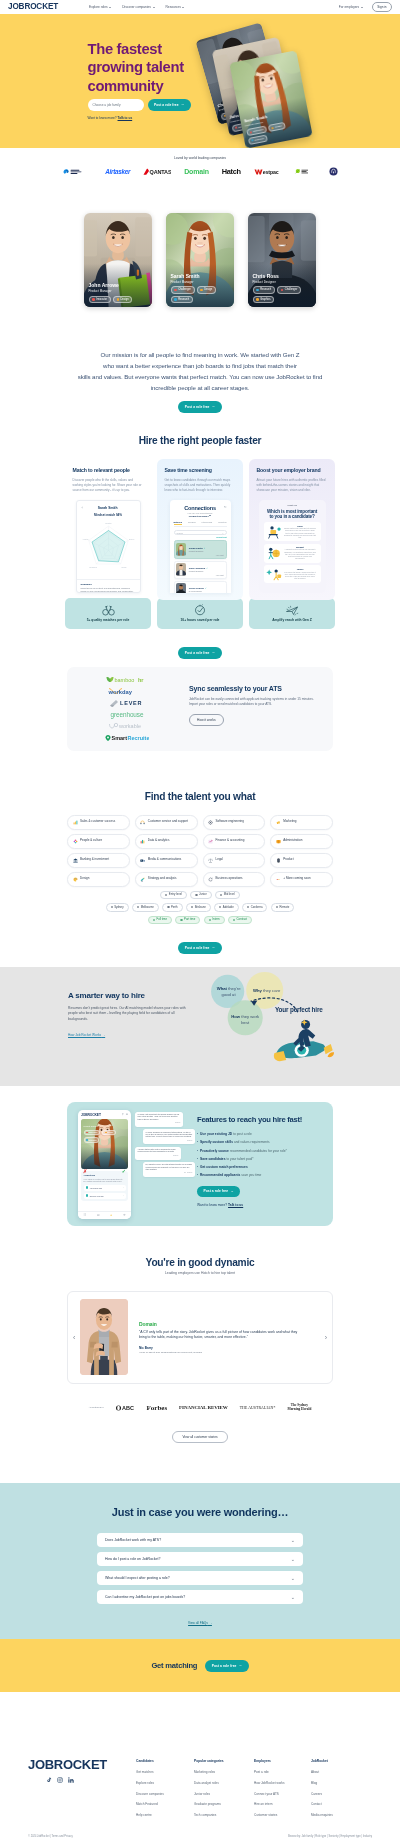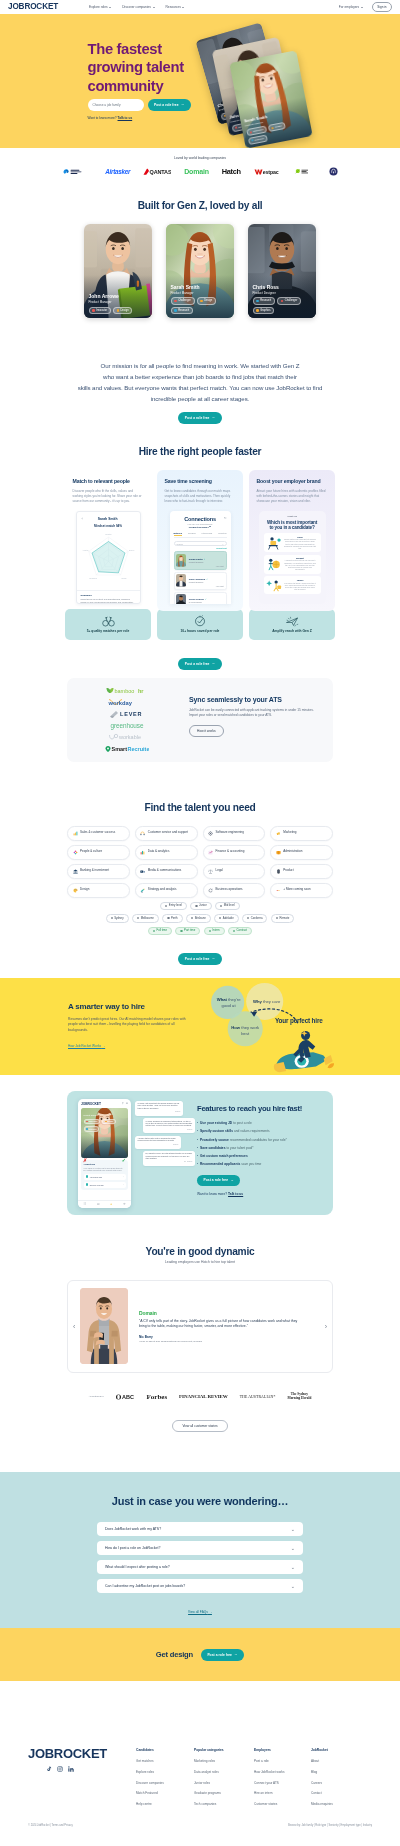--- a/index.html
+++ b/index.html
@@ -102,21 +102,21 @@
   .catgrid{display:grid;grid-template-columns:repeat(4,1fr);gap:4px 5px;padding:0 67px;margin-top:13px}
   .cat{background:#fff;border:0.45px solid #e7eaef;border-radius:8px;height:15px;display:flex;align-items:center;gap:2.6px;padding:0 4.5px;font-size:3px;color:#2e3c50;box-shadow:0 0.5px 1.5px rgba(16,53,94,.045);line-height:1.25}
   .cat .ic{flex:none;display:flex;align-items:center}
   .cat .ic svg{display:block}
   .pillrow{display:flex;justify-content:center;gap:3.5px;margin-top:4px;flex-wrap:wrap;padding:0 40px}
   .pill{border:0.45px solid #d6dce4;border-radius:8px;font-size:2.8px;padding:1.6px 4px;display:flex;align-items:center;gap:1.4px;color:#3a4757;background:#fff;line-height:1.2}
   .pill.tealtext{color:#1d8f53;background:#eaf7ee;border-color:#bfe3cb}
   .dot{width:2.2px;height:2.2px;border-radius:50%;display:inline-block;flex:none;border:.4px solid currentColor;background:transparent !important;opacity:.7}
 
   
-  .smart{background:#fde047;margin-top:13px;padding:20px 0 0;height:97px;position:relative;overflow:hidden}
+  .smart{background:#e5e5e5;margin-top:13px;padding:20px 0 0;height:119px;position:relative;overflow:hidden}
   .smart h2{font-size:8px;font-weight:700;letter-spacing:-0.2px}
   .smart p{font-size:3.3px;line-height:1.65;color:#4a5666;margin-top:6px;max-width:120px}
   .smart a{font-size:3.2px;color:#1d7fa8;text-decoration:underline;margin-top:6px;display:inline-block}
 
   
   .feat{margin:16px 67px 0;background:#bfe3e3;border-radius:8px;display:flex;padding:0;height:124px;position:relative;overflow:hidden}
   .feat-right{flex:1;padding:13px 9px 0 0}
   .feat-right h3{font-size:7.6px;font-weight:700;letter-spacing:-0.25px}
   .feat-list{margin-top:8px;display:flex;flex-direction:column;gap:4.1px}
   .feat-list li{list-style:none;font-size:3.25px;color:#4b6770;display:flex;gap:2px;line-height:1.3}
@@ -481,21 +481,20 @@
         </svg>
       <svg class="lg" width="9" height="9" viewBox="0 0 20 20">
           <circle cx="10" cy="10" r="9" fill="#2a2f6b"></circle>
           <path d="M6 13V9a4 4 0 0 1 8 0v4" stroke="#fff" stroke-width="1.4" fill="none"></path>
           <rect x="9.1" y="10" width="1.8" height="4" fill="#fff"></rect>
         </svg>
     </div>
   </section>
 
   <section class="genz">
-    <h2 class="sec-title">Built for Gen Z, loved by all</h2>
     <div class="genz-cards">
       <div class="gcard">
         <div class="ph">
             <svg viewBox="0 0 100 130" preserveAspectRatio="xMidYMid slice">
               <defs>
                 <linearGradient id="JBGB" x1="0" y1="0" x2="0" y2="1">
                   <stop offset="0" stop-color="#d4cabb"></stop>
                   <stop offset=".5" stop-color="#beb3a1"></stop>
                   <stop offset="1" stop-color="#9e9284"></stop>
                 </linearGradient>
@@ -892,21 +891,21 @@
         </svg>
     </div>
     <div class="ats-right">
       <h3>Sync seamlessly to your ATS</h3>
       <p>JobRocket can be easily connected with applicant tracking systems in under 15 minutes. Import your roles or send matched candidates to your ATS.</p>
       <button class="btn-ghost">How it works</button>
     </div>
   </section>
 
   <section class="talent">
-    <h2 class="sec-title">Find the talent you need</h2>
+    <h2 class="sec-title">Find the talent you what</h2>
     <div class="catgrid">
         <div class="cat">
           <span class="ic">
             <svg viewBox="0 0 16 16" width="5" height="5">
               <rect x="2" y="8" width="3" height="6" fill="#f5a623"></rect>
               <rect x="6.5" y="5" width="3" height="9" fill="#f5c242"></rect>
               <rect x="11" y="2" width="3" height="12" fill="#2bb5b0"></rect>
             </svg>
           </span>
           <span class="ct">Sales &amp; customer success</span>
@@ -1363,21 +1362,21 @@
         </div>
         <div class="faq-item">
           <span>Can I advertise my JobRocket post on jobs boards?</span>
           <span class="faq-caret">⌄</span>
         </div>
       </div>
     <a class="faq-all"><span>View all FAQs</span> →</a>
   </section>
 
   <section class="cta">
-    <span>Get design</span>
+    <span>Get matching</span>
     <button class="btn-teal">
         <span>Post a role free</span>
         <span class="arr">→</span>
       </button>
   </section>
 
   <footer class="footer">
     <div class="f-left">
       <div class="f-logo">JOBROCKET</div>
       <div class="f-social">

